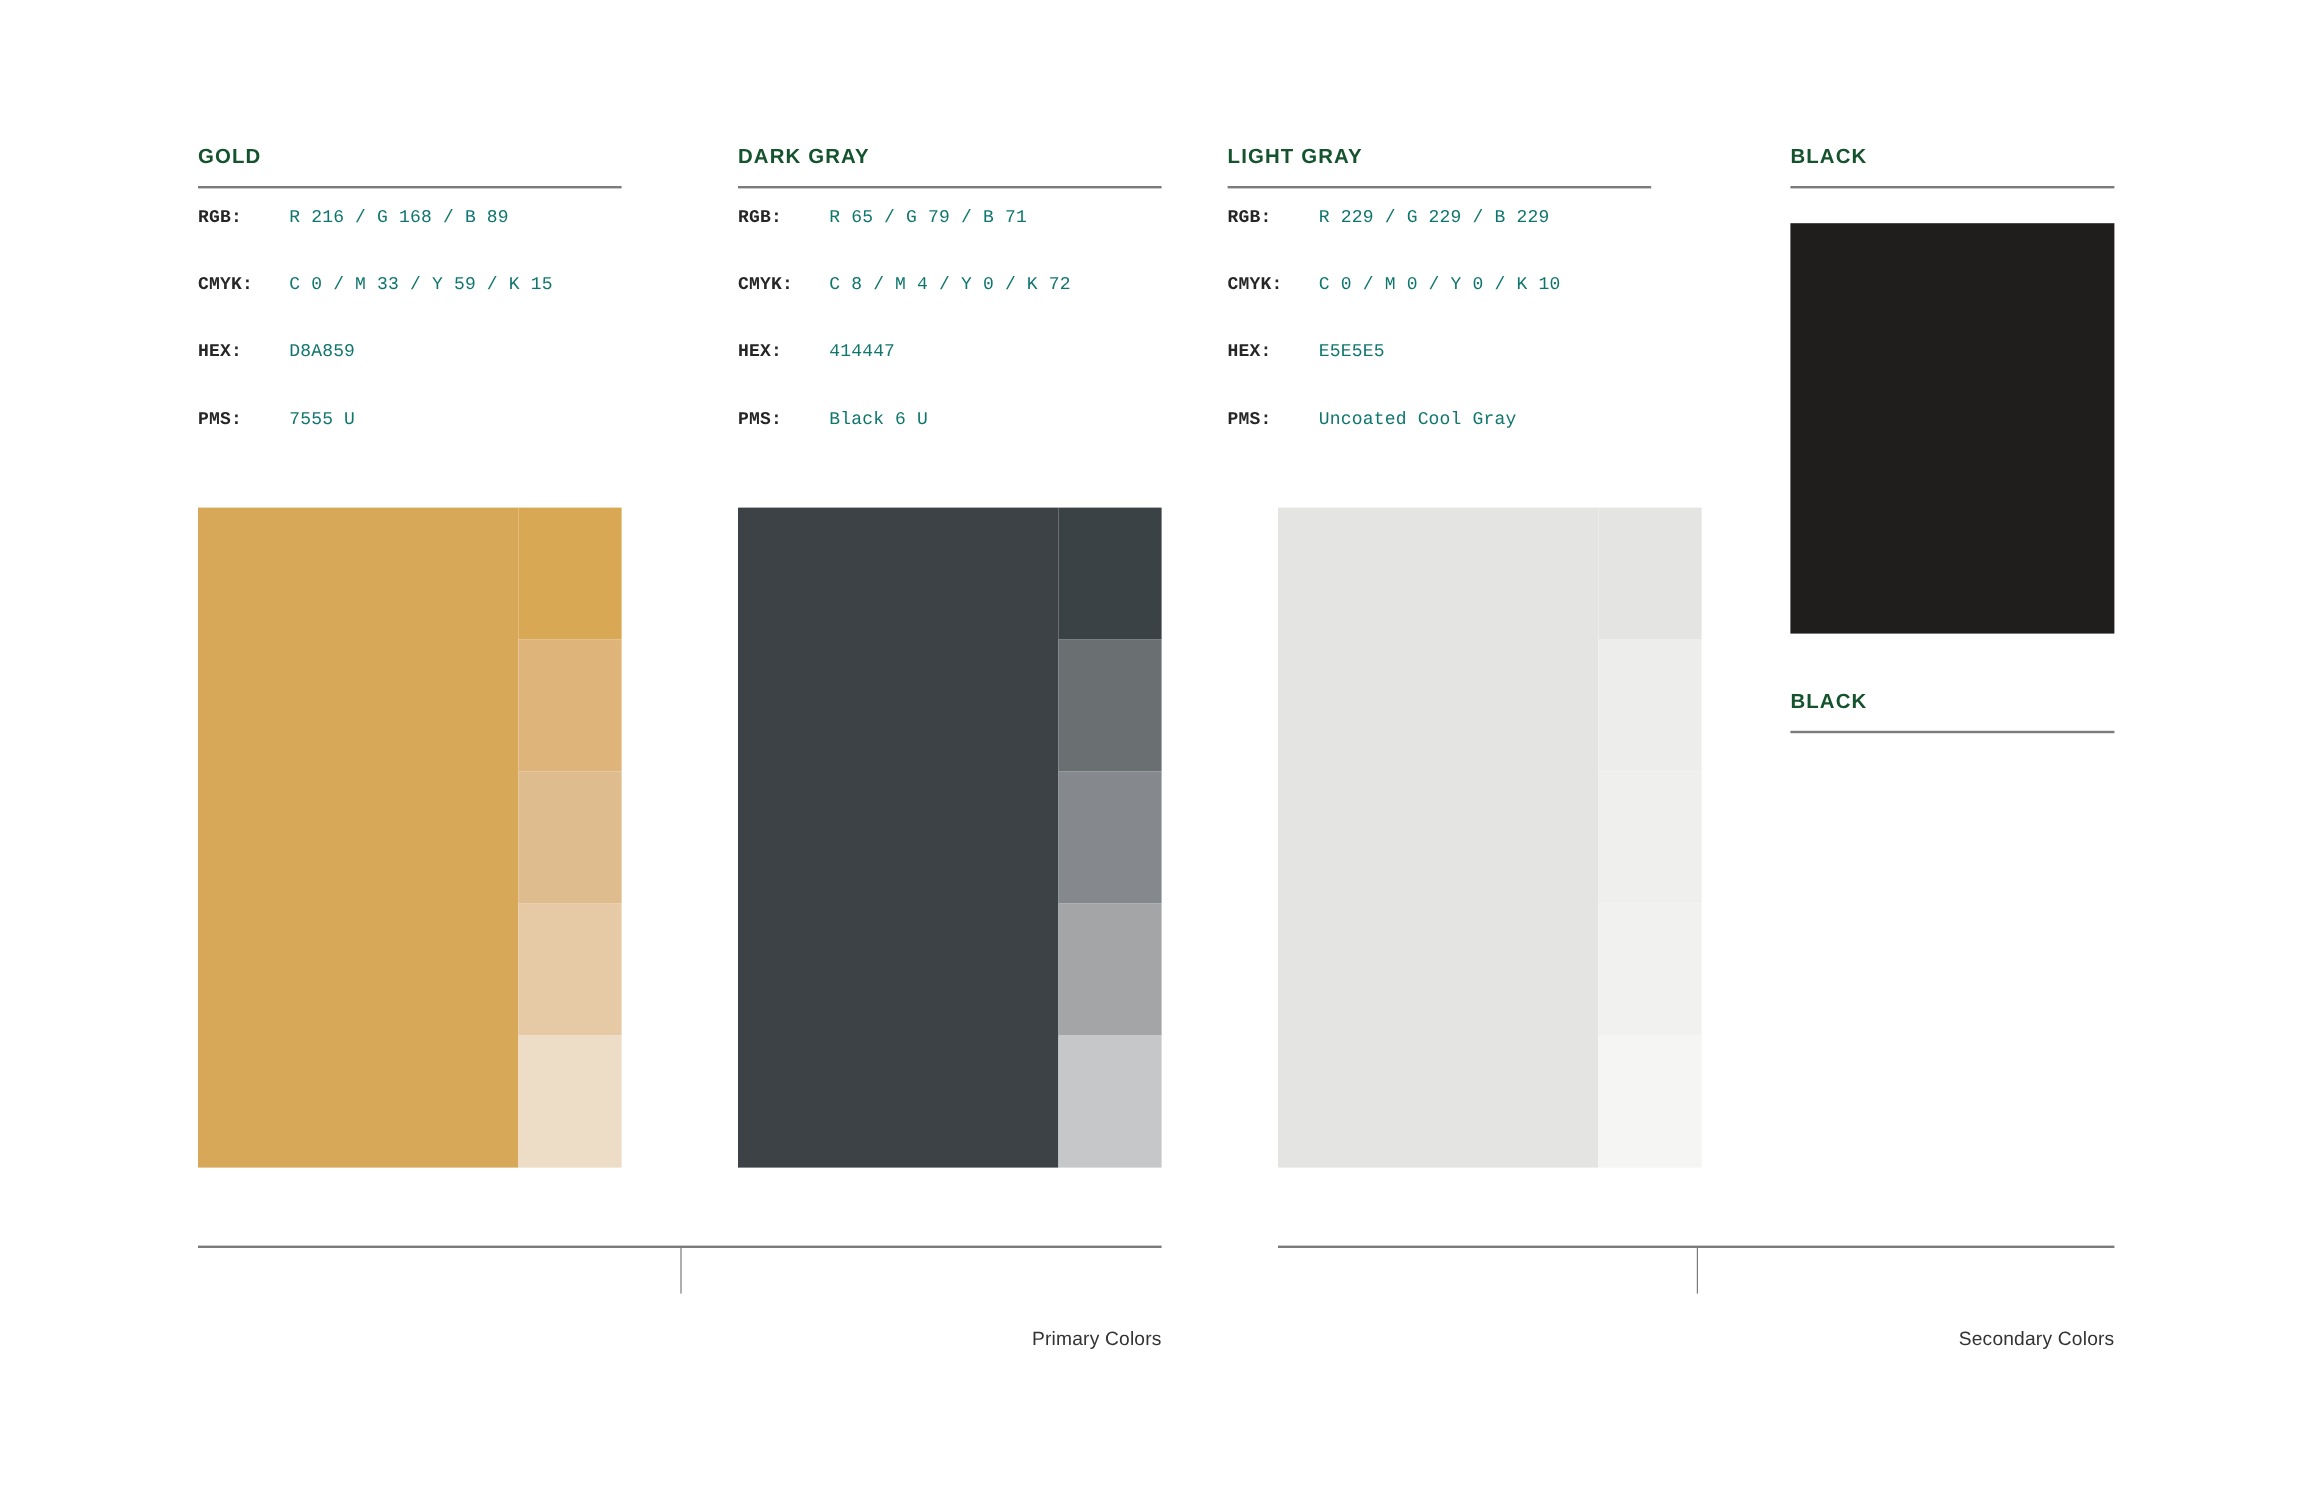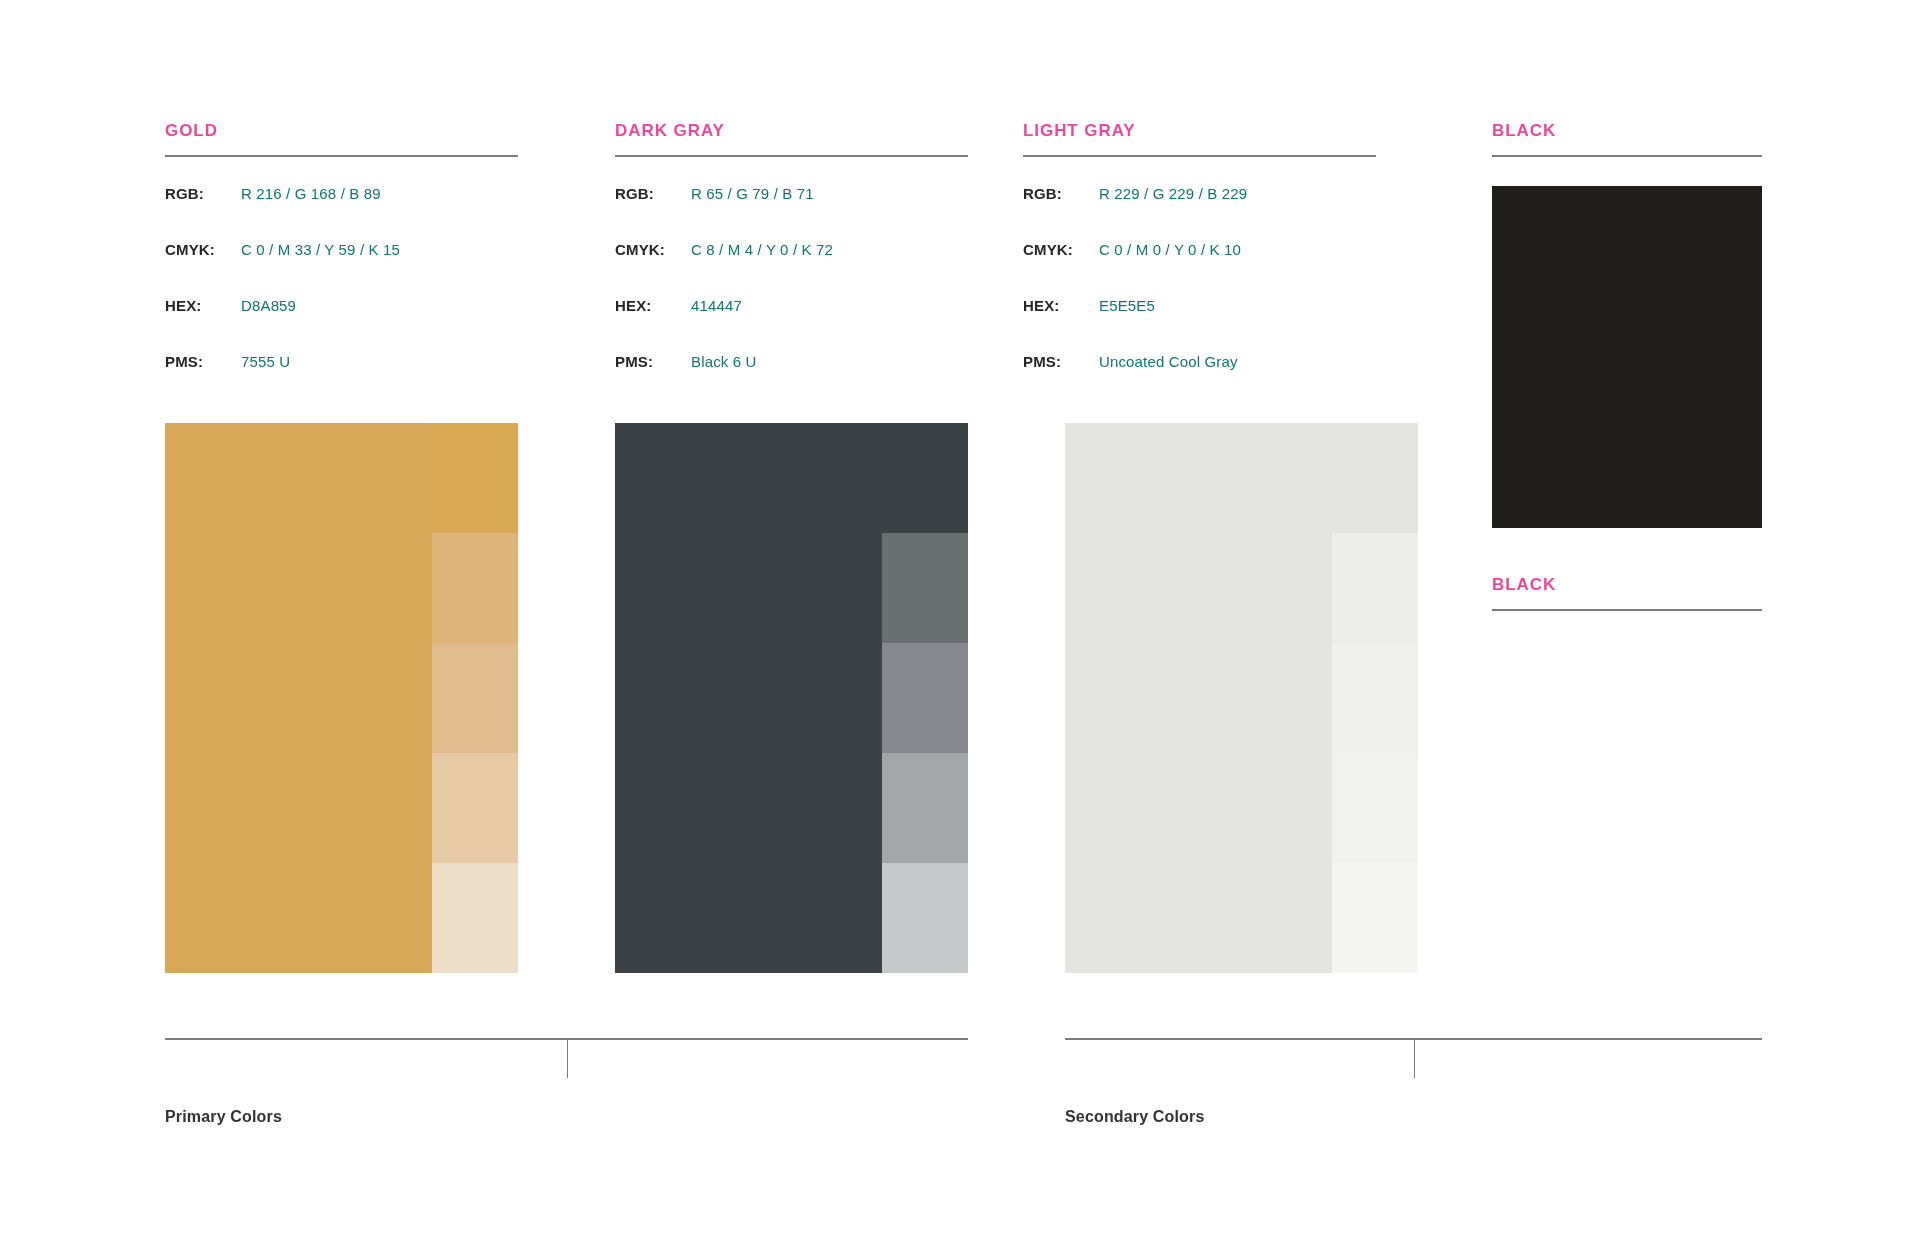--- a/index.html
+++ b/index.html
@@ -31,36 +31,37 @@
   }
   .col-gold      { left: 165px; width: 353px; }
   .col-darkgray  { left: 615px; width: 353px; }
   .col-lightgray { left: 1023px; width: 353px; }
   .col-black     { left: 1492px; width: 270px; }
 
   .col-title {
     font-size: 17px;
     font-weight: bold;
     letter-spacing: 0.055em;
-    color: #ec4899;
+    color: #14532d;
     line-height: 1;
     margin: 0;
     white-space: nowrap;
   }
 
   .col-rule {
     margin-top: 16px;
     height: 2px;
     background: #7b7b7b;
     width: 100%;
   }
 
   
   .specs {
-    margin-top: 28px;
+    margin-top: 16px;
+    font-family: Liberation Mono, monospace;
   }
   .spec-row {
     display: flex;
     align-items: baseline;
     height: 56px;
   }
   .spec-key {
     font-size: 15px;
     font-weight: bold;
     color: #262626;
@@ -138,23 +139,23 @@
     width: 1px;
     height: 38px;
     background: #7b7b7b;
     left: 50%;
   }
   .bracket-label {
     position: absolute;
     top: 70px;
     left: 0;
     width: 100%;
-    text-align: left;
+    text-align: right;
     font-size: 16px;
-    font-weight: bold;
+    font-weight: normal;
     color: #333333;
     letter-spacing: 0.01em;
   }
 </style>
 </head>
 <body>
 
 <div class="sheet">
 
   <div class="column col-gold">

